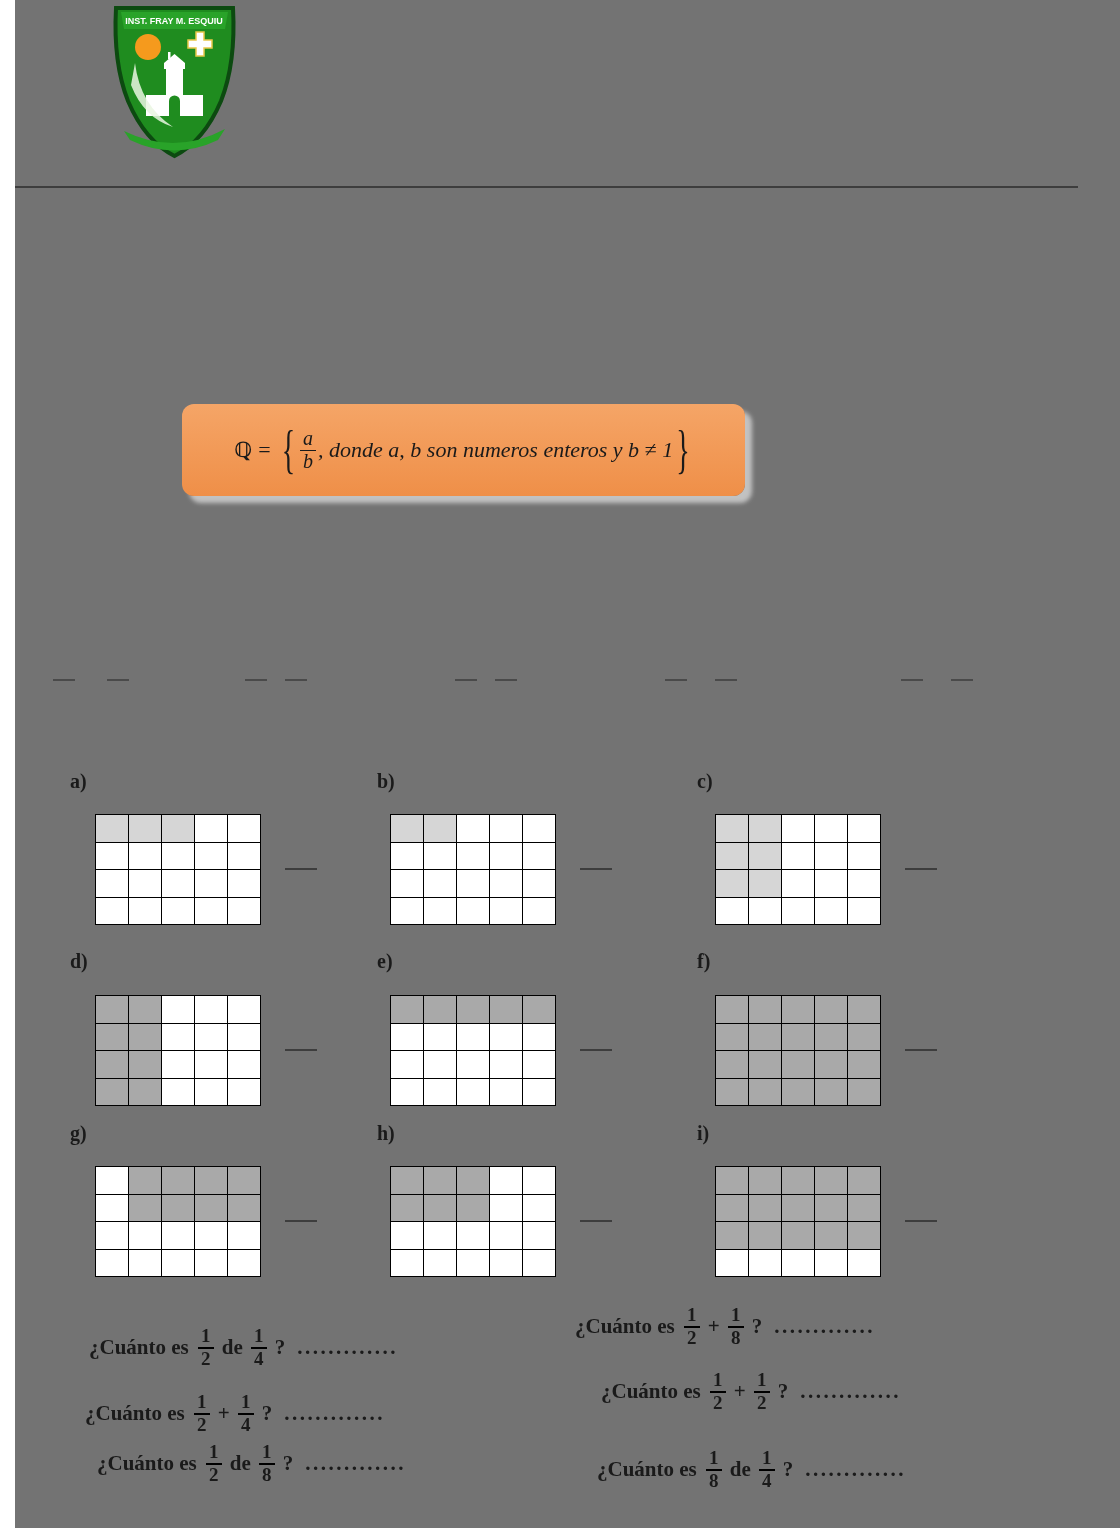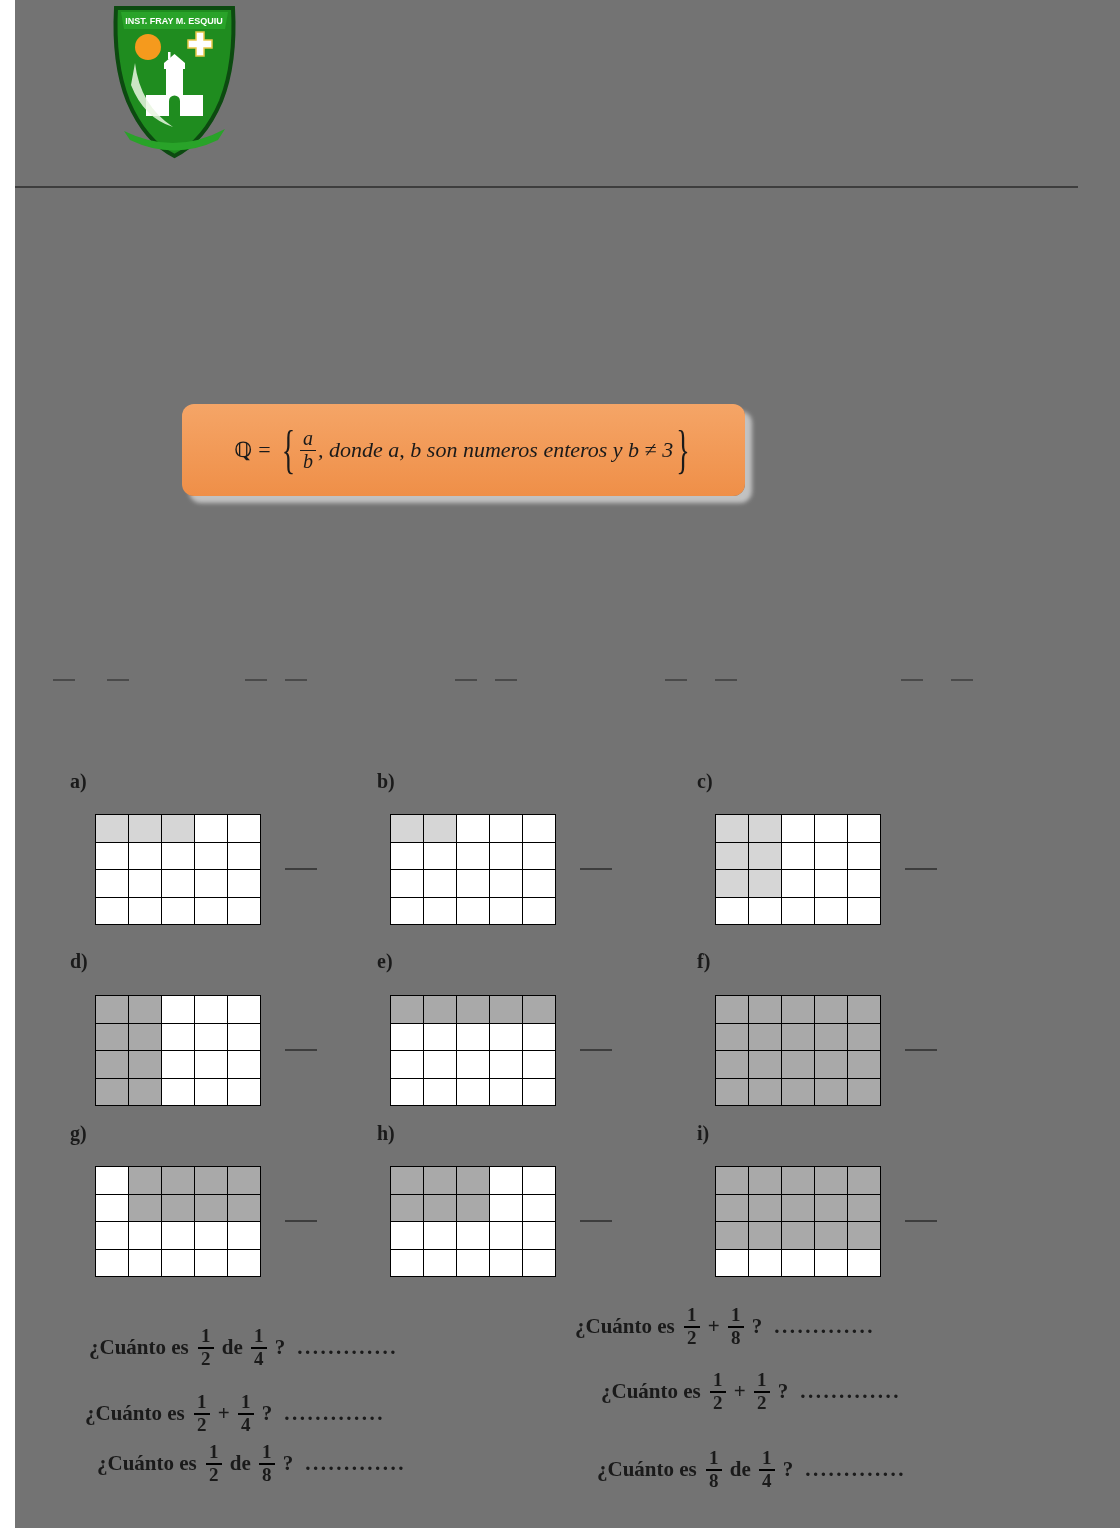--- a/index.html
+++ b/index.html
@@ -69,21 +69,21 @@
   <div class="top-rule"></div>
 
   <div class="formula-box">
     <span class="f-q">ℚ</span>
     <span class="f-eq">=</span>
     <span class="f-brace">{</span>
     <span class="frac formula-frac">
       <span class="num">a</span>
       <span class="den">b</span>
     </span>
-    <span class="f-body">, donde a, b son numeros enteros y b ≠ 3</span>
+    <span class="f-body">, donde a, b son numeros enteros y b ≠ 1</span>
     <span class="f-brace">}</span>
   </div>
 
   <div id="dash-row">
       <div class="top-dash" style="left: 38px;"></div>
       <div class="top-dash" style="left: 92px;"></div>
       <div class="top-dash" style="left: 230px;"></div>
       <div class="top-dash" style="left: 270px;"></div>
       <div class="top-dash" style="left: 440px;"></div>
       <div class="top-dash" style="left: 480px;"></div>

